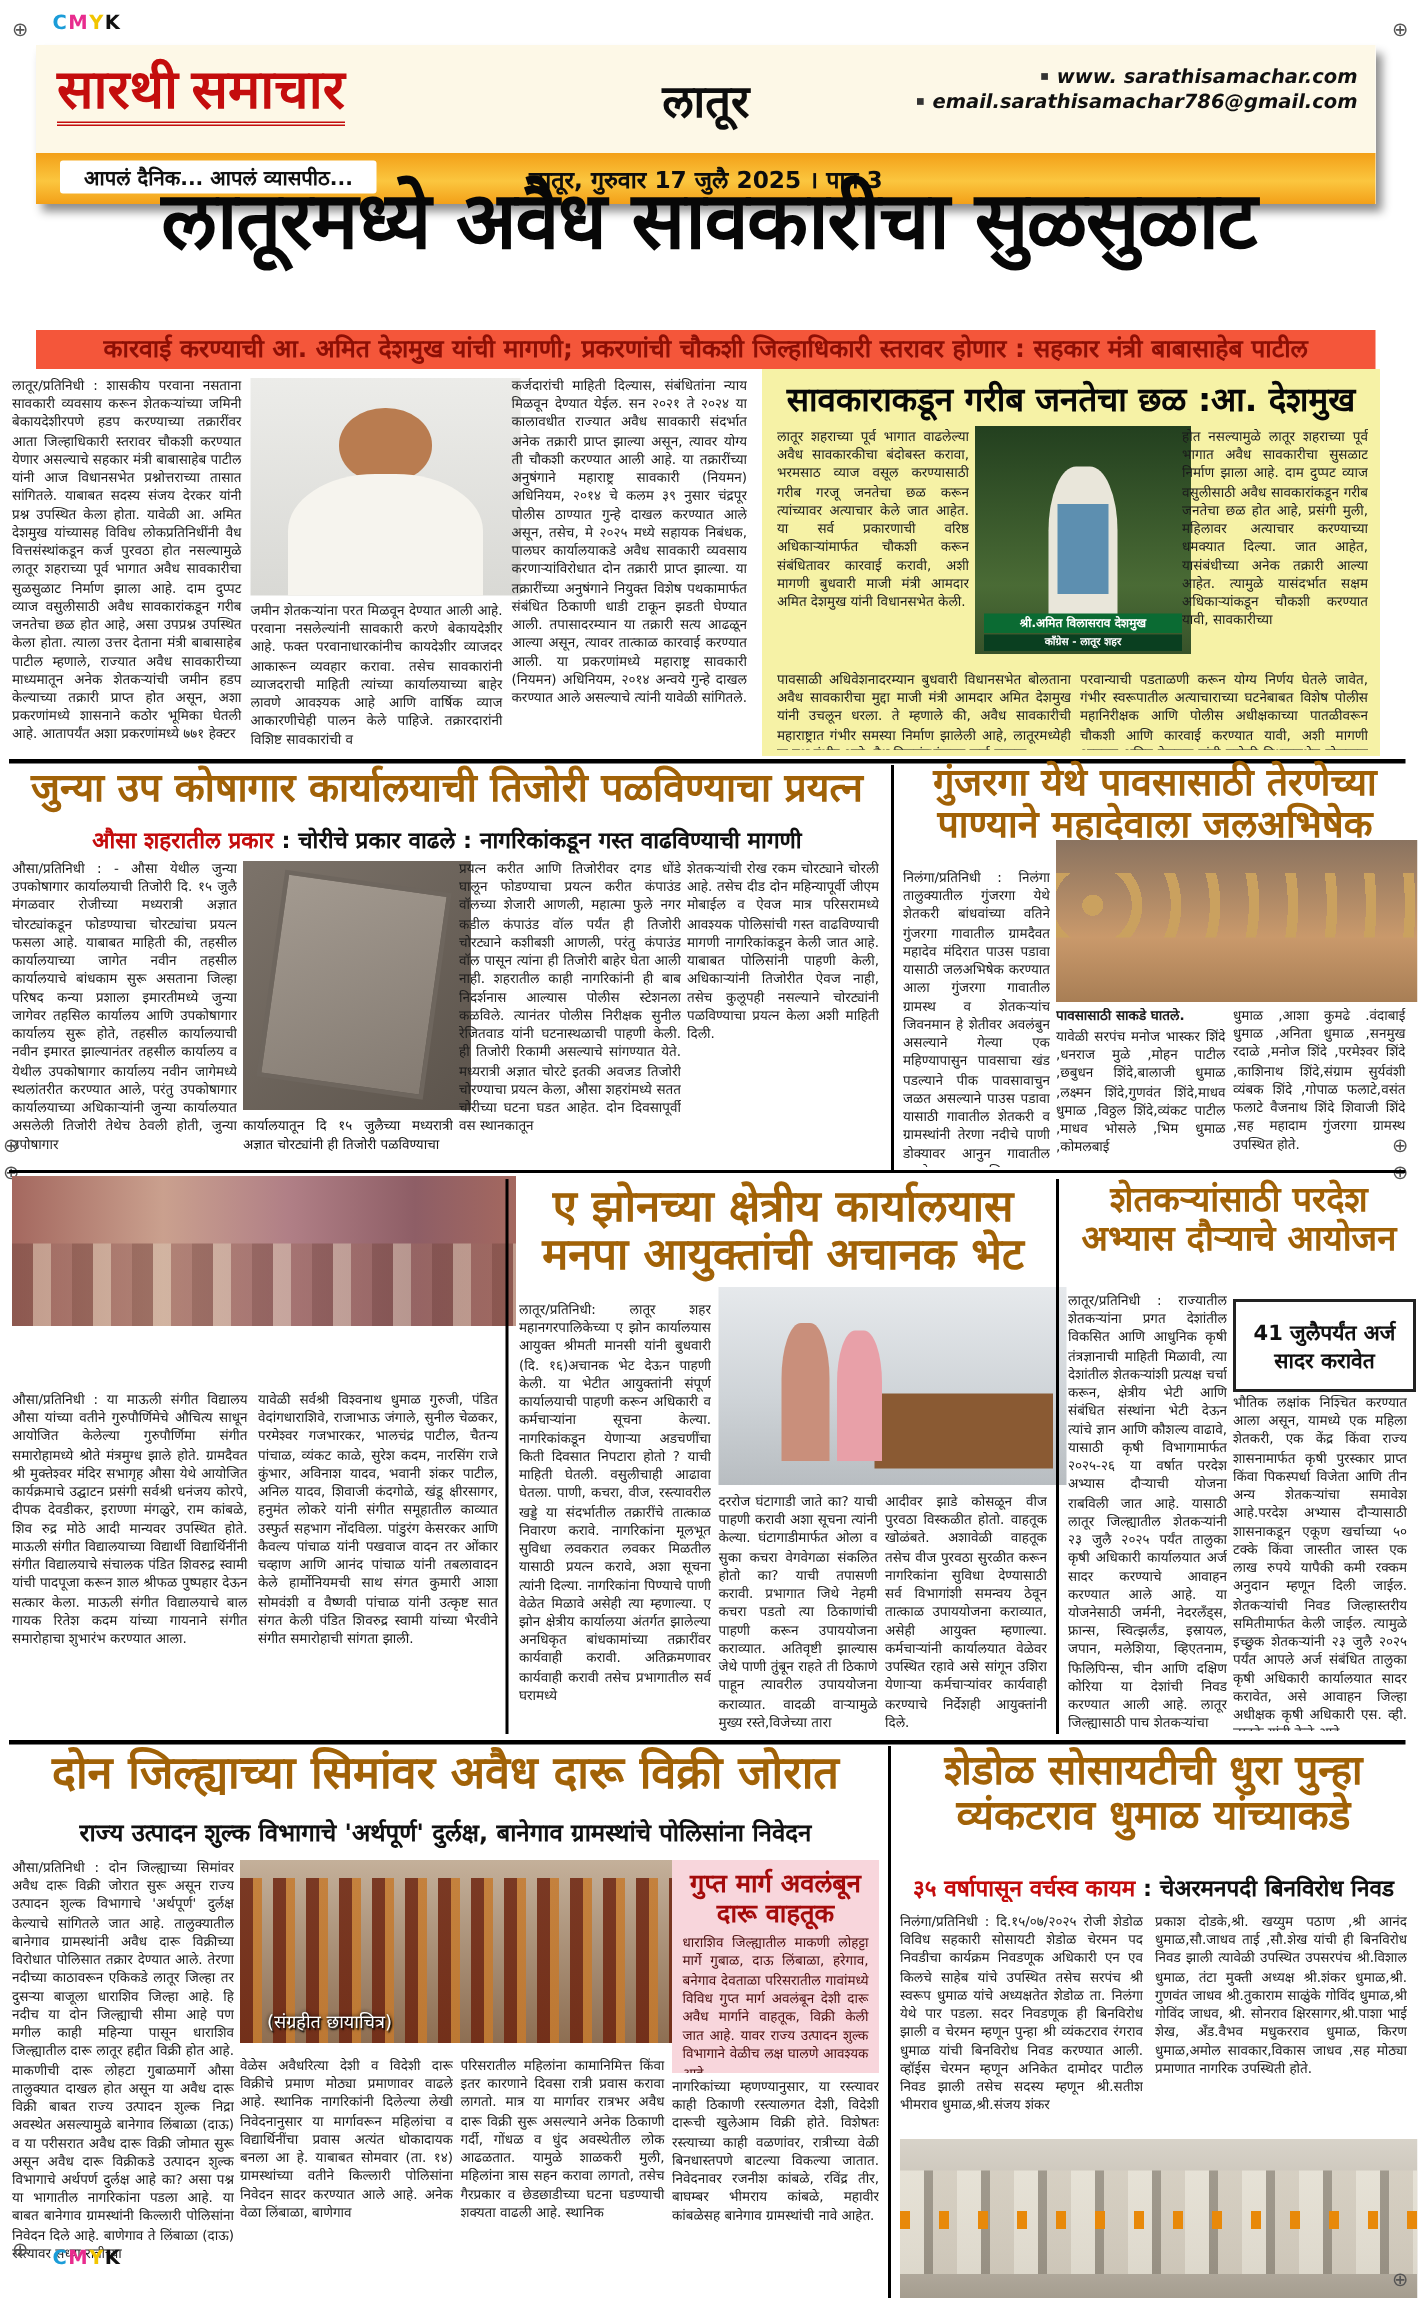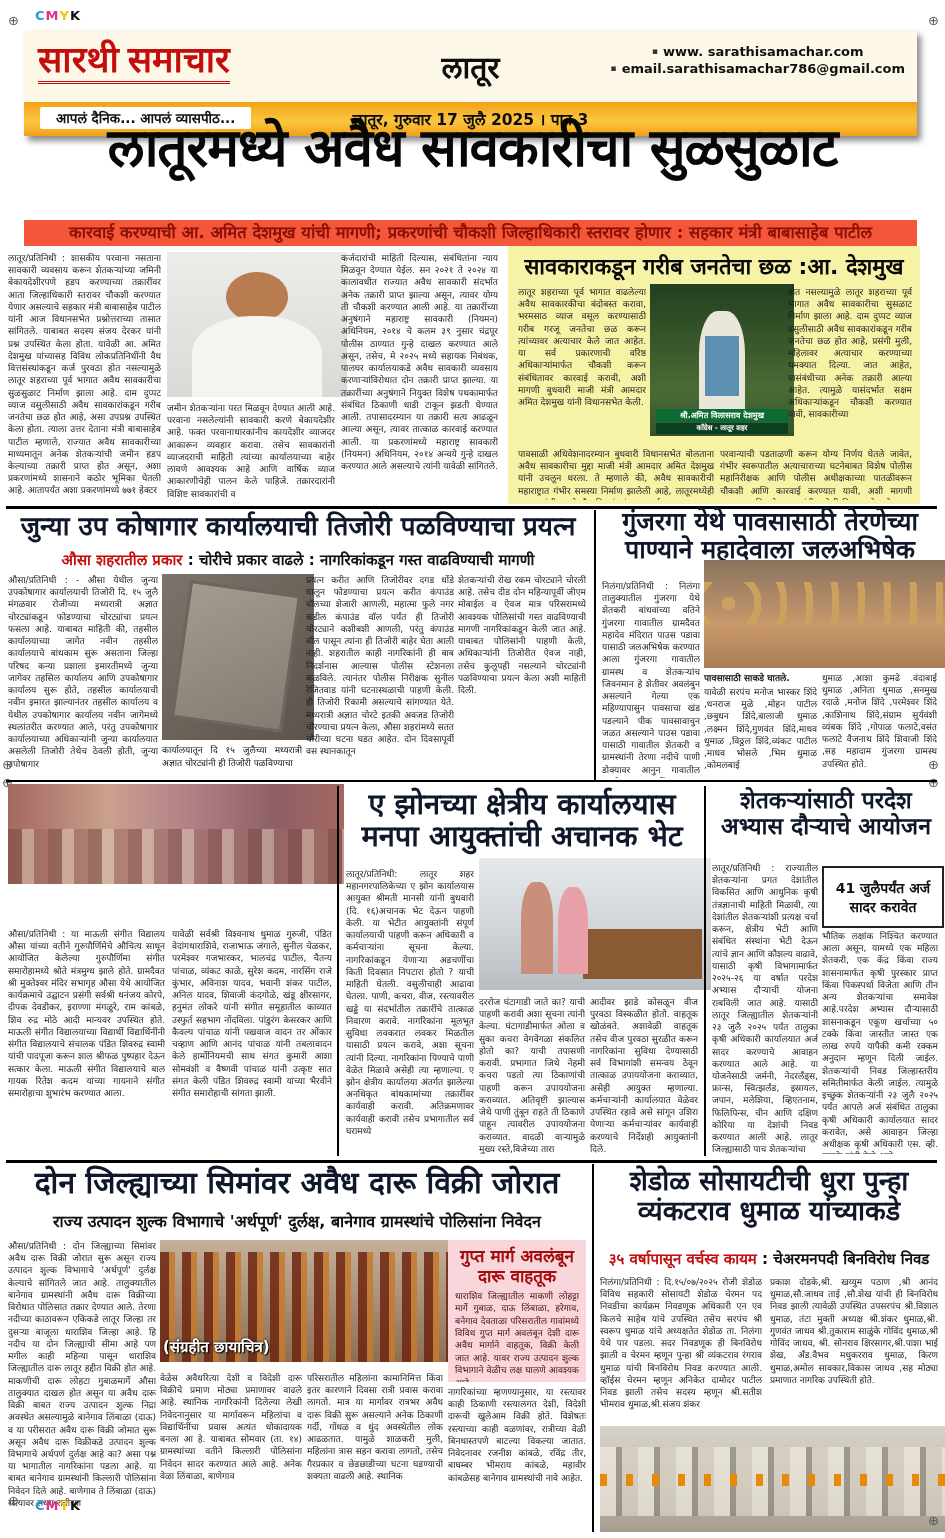--- a/index.html
+++ b/index.html
@@ -11,33 +11,33 @@
   .photo{position:absolute;overflow:hidden;padding-left:12px;}
   .hline{position:absolute;background:#000;}
   .vline{position:absolute;background:#000;}
   .regmark{position:absolute;color:#555;font-size:13px;line-height:1;}
   
   .mast-wrap{position:absolute;left:24px;top:30px;width:893px;box-shadow:4px 5px 6px rgba(0,0,0,.45);}
   .mast-top{position:relative;height:72px;background:#fdf8e7;}
   .paper-name{position:absolute;left:14px;top:10px;font-family:"Liberation Serif",serif;
               font-size:36px;font-weight:800;color:#c40d0d;border-bottom:3px double #c40d0d;line-height:1.15;}
   .edition{position:absolute;left:0;right:0;top:16px;text-align:center;font-size:30px;font-weight:800;color:#0d0d0d;}
-  .contacts{position:absolute;right:12px;top:12px;text-align:center;font-size:13px;font-weight:700;color:#111;}
+  .contacts{position:absolute;right:12px;top:12px;text-align:right;font-size:13px;font-weight:700;color:#111;font-style:italic;}
   .contacts .row{margin:2px 0;}
   .sq{display:inline-block;font-size:9px;vertical-align:2px;margin-right:5px;color:#333;}
   .mast-bar{position:relative;height:34px;background:linear-gradient(180deg,#f3a018,#fbc63f 55%,#f3a018);}
   .tagline-pill{position:absolute;left:16px;top:5px;background:#fff;padding:2px 16px;
                 font-size:13.5px;font-weight:700;color:#111;border-radius:2px;}
   .dateline{position:absolute;left:0;right:0;top:6px;text-align:center;font-size:15.5px;font-weight:800;color:#0d0d0d;}
   
   .head-main{position:absolute;left:0;top:120px;width:945px;text-align:center;
              font-size:53px;font-weight:800;letter-spacing:-1px;line-height:1.05;color:#070707;}
   .red-bar{position:absolute;left:24px;top:220px;width:893px;height:26px;background:#f4563a;
            color:#8c0f05;font-size:16.5px;font-weight:800;text-align:center;line-height:26px;overflow:hidden;}
-  .art-head{position:absolute;text-align:center;font-weight:800;color:#0f172a;line-height:1.12;}
+  .art-head{position:absolute;text-align:center;font-weight:800;color:#a16207;line-height:1.12;}
   .kicker{position:absolute;text-align:center;font-weight:700;color:#111;overflow:hidden;}
   .kick-red{color:#c40d0d;}
   
   .sidebox{position:absolute;left:508px;top:246px;width:412px;height:258px;background:#f6f2a6;}
   .sb-head{position:absolute;left:0;right:0;top:4px;text-align:center;font-size:22px;font-weight:800;color:#070707;}
   
   .ph-portrait{background:linear-gradient(180deg,#ecece9,#d9d9d5);}
   .ph-portrait .head{position:absolute;left:50%;top:14%;width:34%;height:34%;margin-left:-17%;
                      border-radius:50%;background:#b97c50;}
   .ph-portrait .shirt{position:absolute;left:14%;top:44%;width:72%;height:58%;
@@ -57,21 +57,21 @@
   .ph-crowd{background:linear-gradient(90deg,#a4685f,#caa08e 30%,#b07f86 55%,#8e5e66 80%,#a4685f);}
   .ph-crowd .band{position:absolute;left:0;right:0;bottom:0;height:55%;
      background:repeating-linear-gradient(90deg,#7a4b43 0 14px,#d8c4b0 14px 26px,#9c6a62 26px 40px);opacity:.55;}
   .ph-office{background:linear-gradient(180deg,#e6e9ec,#cfd4d8 55%,#b8bdc1);}
   .ph-office .desk{position:absolute;left:45%;right:4%;bottom:8%;height:38%;background:#8a5a33;}
   .ph-office .p1{position:absolute;left:18%;top:18%;width:14%;height:70%;background:#c98f7b;border-radius:40% 40% 0 0;}
   .ph-office .p2{position:absolute;left:34%;top:22%;width:13%;height:66%;background:#e8a0a8;border-radius:40% 40% 0 0;}
   .ph-bottles{background:linear-gradient(180deg,#c4b09a,#8d6e52);}
   .ph-bottles .btl{position:absolute;left:0;right:0;top:10%;bottom:0;
      background:repeating-linear-gradient(90deg,#6e2510 0 9px,#c57a2e 9px 15px,rgba(0,0,0,0) 15px 22px);opacity:.85;}
-  .ph-caption-ov{position:absolute;left:3px;bottom:6px;color:#fff;font-size:15px;font-weight:700;
+  .ph-caption-ov{position:absolute;left:18px;bottom:6px;color:#fff;font-size:12px;font-weight:400;
      text-shadow:0 0 3px #000,1px 1px 1px #000;}
   .ph-group{background:linear-gradient(180deg,#d8d3c9,#b9b2a6 70%,#a59d8f);}
   .ph-group .people{position:absolute;left:0;right:0;top:20%;height:65%;
      background:repeating-linear-gradient(90deg,#f0ece0 0 16px,#8c8578 16px 22px,#d9d2c4 22px 38px);opacity:.7;}
   .ph-group .garland{position:absolute;left:0;right:0;top:45%;height:12px;
      background:repeating-linear-gradient(90deg,#e8890a 0 7px,rgba(0,0,0,0) 7px 26px);}
   
   .apply-box{position:absolute;border:2px solid #222;text-align:center;font-weight:800;color:#111;
              display:flex;align-items:center;justify-content:center;padding:2px;}
   .pink-box{position:absolute;background:#f8d6dc;padding:6px 7px;overflow:hidden;}

